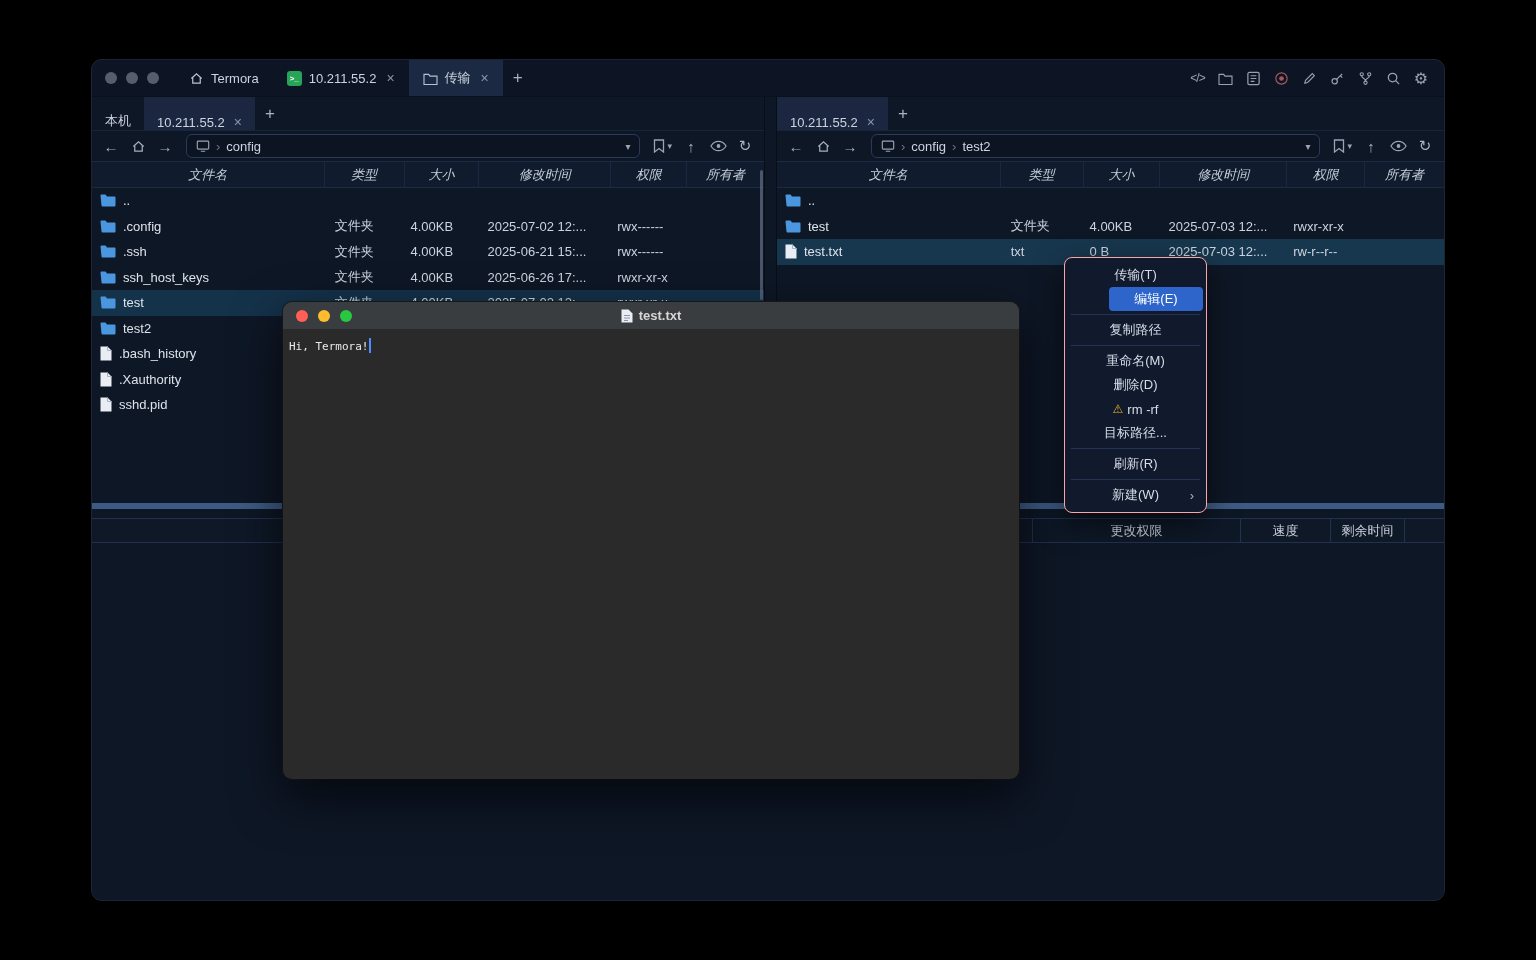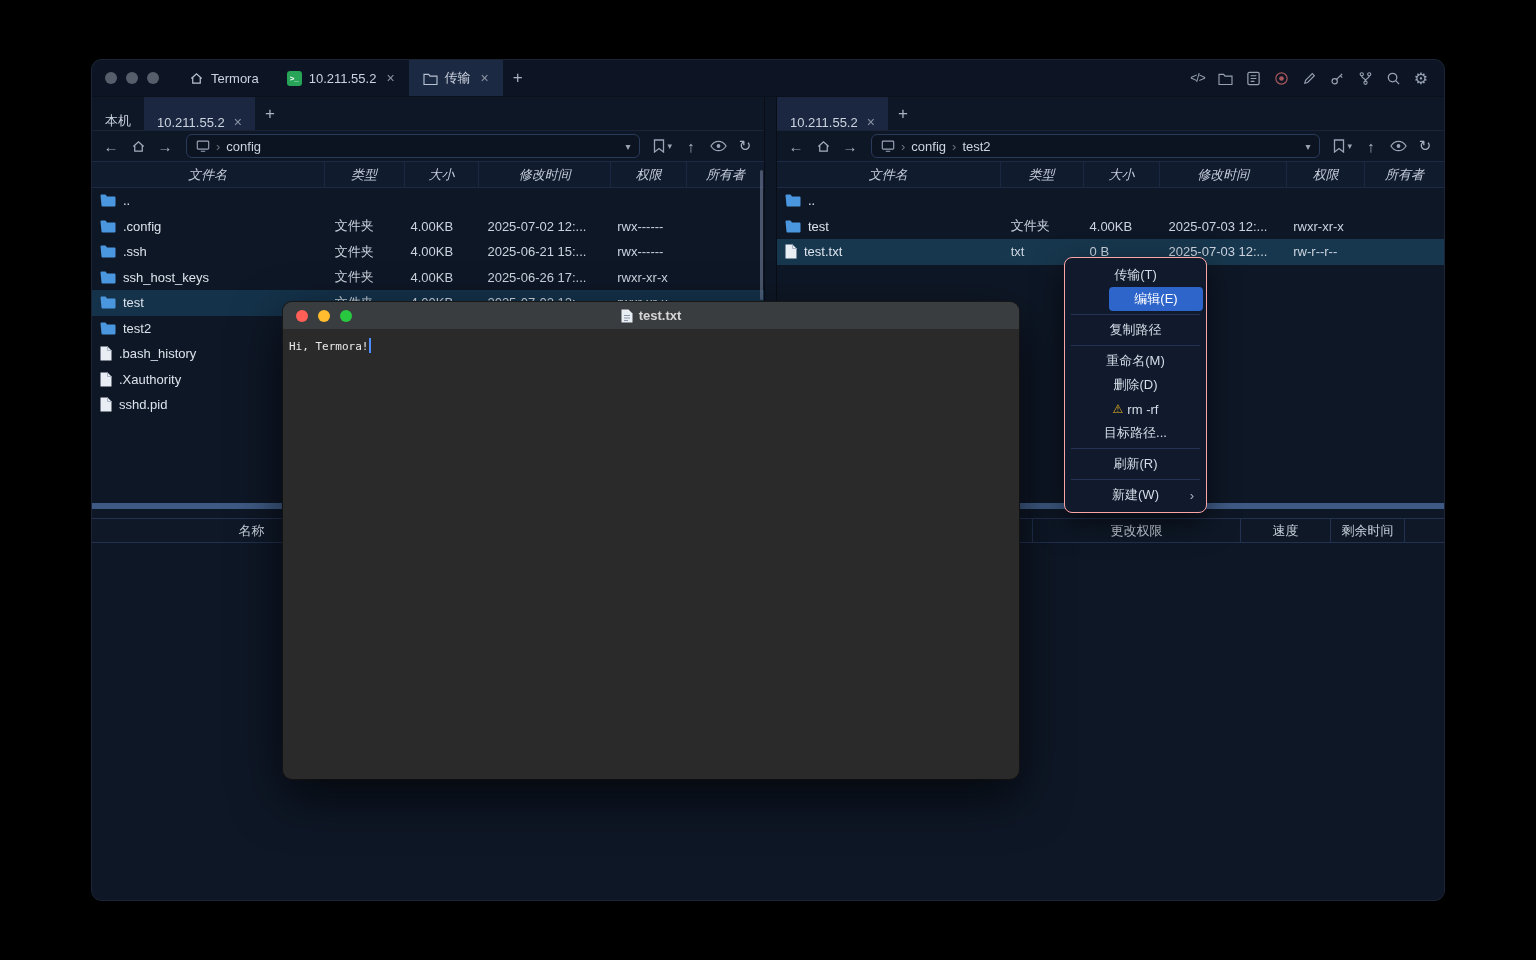--- a/index.html
+++ b/index.html
@@ -425,21 +425,20 @@
       <div class="td rc1 p10">txt</div>
       <div class="td rc2 p6">0 B</div>
       <div class="td rc3 p8">2025-07-03 12:...</div>
       <div class="td rc4 p6">rw-r--r--</div>
       <div class="td rc5 p6"></div>
     </div>
   </div>
 
   <div class="splitter"></div>
   <div class="tf-head">
-    <div class="tf-cell tfc0">名称</div>
     <div class="tf-cell tfc1">更改权限</div>
     <div class="tf-cell tfc2">速度</div>
     <div class="tf-cell tfc3">剩余时间</div>
   </div>
   <div class="tf-body"></div>
 
   <div class="cmenu">
     <div class="cm-item">传输(T)</div>
     <div class="cm-item hl">编辑(E)</div>
     <div class="cm-sep"></div>

